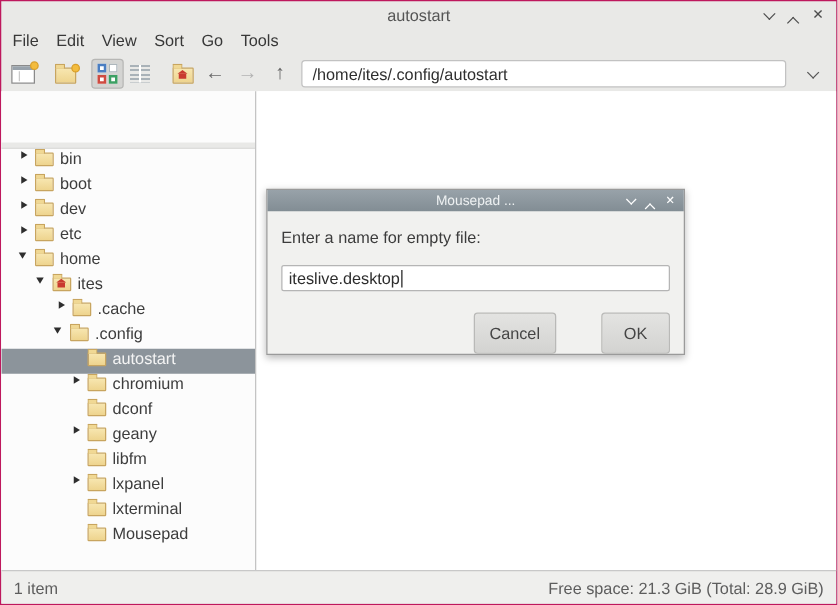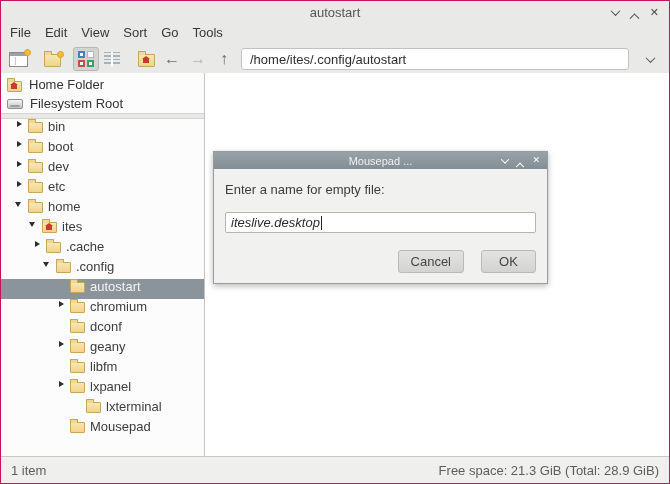--- a/index.html
+++ b/index.html
@@ -106,27 +106,27 @@
   .dlg-titlebar{ position:relative; height:17px; background:linear-gradient(#98a2a9,#828d94);
     color:#eef1f2; font-size:11px; display:flex; align-items:center; justify-content:center; }
   .dlg-controls{ position:absolute; right:7px; top:0; height:17px; display:flex;
     align-items:center; gap:9px; }
   .dlg-controls .chev{ width:6px; height:6px; }
   .dlg-controls .chev::before{ width:5px; height:5px; border-color:#fff; border-width:1.4px; }
   .dlg-controls .close-x{ color:#fff; font-size:9px; }
   .dlg-body{ padding:13px 11px 12px; }
   .dlg-label{ color:#3c3c3c; margin-bottom:15px; }
   .dlg-input{ height:21px; background:#fff; border:1px solid #b5b5b5; border-radius:2px;
-    padding:0 5px; display:flex; align-items:center; color:#2d2d2d;font-style:italic; }
+    padding:0 5px; display:flex; align-items:center; color:#2d2d2d; }
   .caret{ display:inline-block; width:1px; height:14px; background:#222; margin-left:1px; }
   .dlg-buttons{ margin-top:17px; display:flex; justify-content:flex-end; gap:17px; }
-  .btn{ height:23px; min-width:53px; padding:0 12px;
+  .btn{ height:33px; min-width:53px; padding:0 12px;
     background:linear-gradient(#e3e3e1,#d3d3d1); border:1px solid #b9b9b7; border-radius:3px;
     color:#454545; font:13px "Liberation Sans",sans-serif; display:flex; align-items:center;
-    justify-content:center; }
+    justify-content:center;margin-left:19px; }
   .btn.ok{ min-width:55px; }
 
   
   .statusbar{ position:absolute; left:0; right:0; bottom:0; height:27px;
     border-top:1px solid #c8c8c8; background:#efefed; display:flex; align-items:center;
     justify-content:space-between; padding:0 10px; color:#5d5d5d;gap:12px; }
 </style>
 </head>
 <body>
 
@@ -191,32 +191,20 @@
       <span class="arrow">↑</span>
     </div>
     <input class="pathbar" readonly="" value="/home/ites/.config/autostart" style="">
     <div class="tbtn tb-chev">
       <span class="chev down"></span>
     </div>
   </div>
 
   <div class="main">
     <div class="sidebar">
-      <div class="places-pane">
-          <div class="place-row">
-            <span class="icn-folder">
-              <span class="house"></span>
-            </span>
-            <span>Home Folder</span>
-          </div>
-          <div class="place-row">
-            <span class="icn-drive"></span>
-            <span>Filesystem Root</span>
-          </div>
-        </div>
       <div class="pane-gap"></div>
       <div class="tree-pane">
           <div class="tree-row" style="padding-left: 14px;">
             <span class="expander collapsed"></span>
             <span class="icn-folder"></span>
             <span>bin</span>
           </div>
           <div class="tree-row" style="padding-left: 14px;">
             <span class="expander collapsed"></span>
             <span class="icn-folder"></span>
@@ -237,21 +225,21 @@
             <span class="icn-folder"></span>
             <span>home</span>
           </div>
           <div class="tree-row" style="padding-left: 28px;">
             <span class="expander expanded"></span>
             <span class="icn-folder">
               <span class="house"></span>
             </span>
             <span>ites</span>
           </div>
-          <div class="tree-row" style="padding-left: 32px;">
+          <div class="tree-row" style="padding-left: 44px;">
             <span class="expander collapsed"></span>
             <span class="icn-folder"></span>
             <span>.cache</span>
           </div>
           <div class="tree-row" style="padding-left: 42px;">
             <span class="expander expanded"></span>
             <span class="icn-folder"></span>
             <span>.config</span>
           </div>
           <div class="tree-row selected" style="padding-left: 56px;">
@@ -277,21 +265,21 @@
           <div class="tree-row" style="padding-left: 56px;">
             <span class="expander none"></span>
             <span class="icn-folder"></span>
             <span>libfm</span>
           </div>
           <div class="tree-row" style="padding-left: 56px;">
             <span class="expander collapsed"></span>
             <span class="icn-folder"></span>
             <span>lxpanel</span>
           </div>
-          <div class="tree-row" style="padding-left: 56px; margin-left: 16px;">
+          <div class="tree-row" style="padding-left: 56px;">
             <span class="expander none"></span>
             <span class="icn-folder"></span>
             <span>lxterminal</span>
           </div>
           <div class="tree-row" style="padding-left: 56px;">
             <span class="expander none"></span>
             <span class="icn-folder"></span>
             <span>Mousepad</span>
           </div>
         </div>

